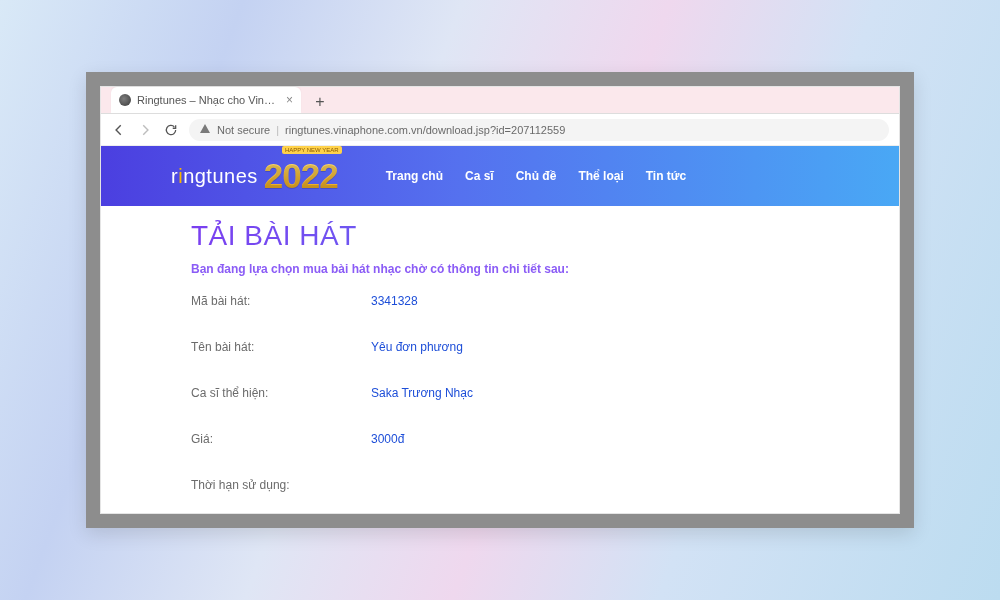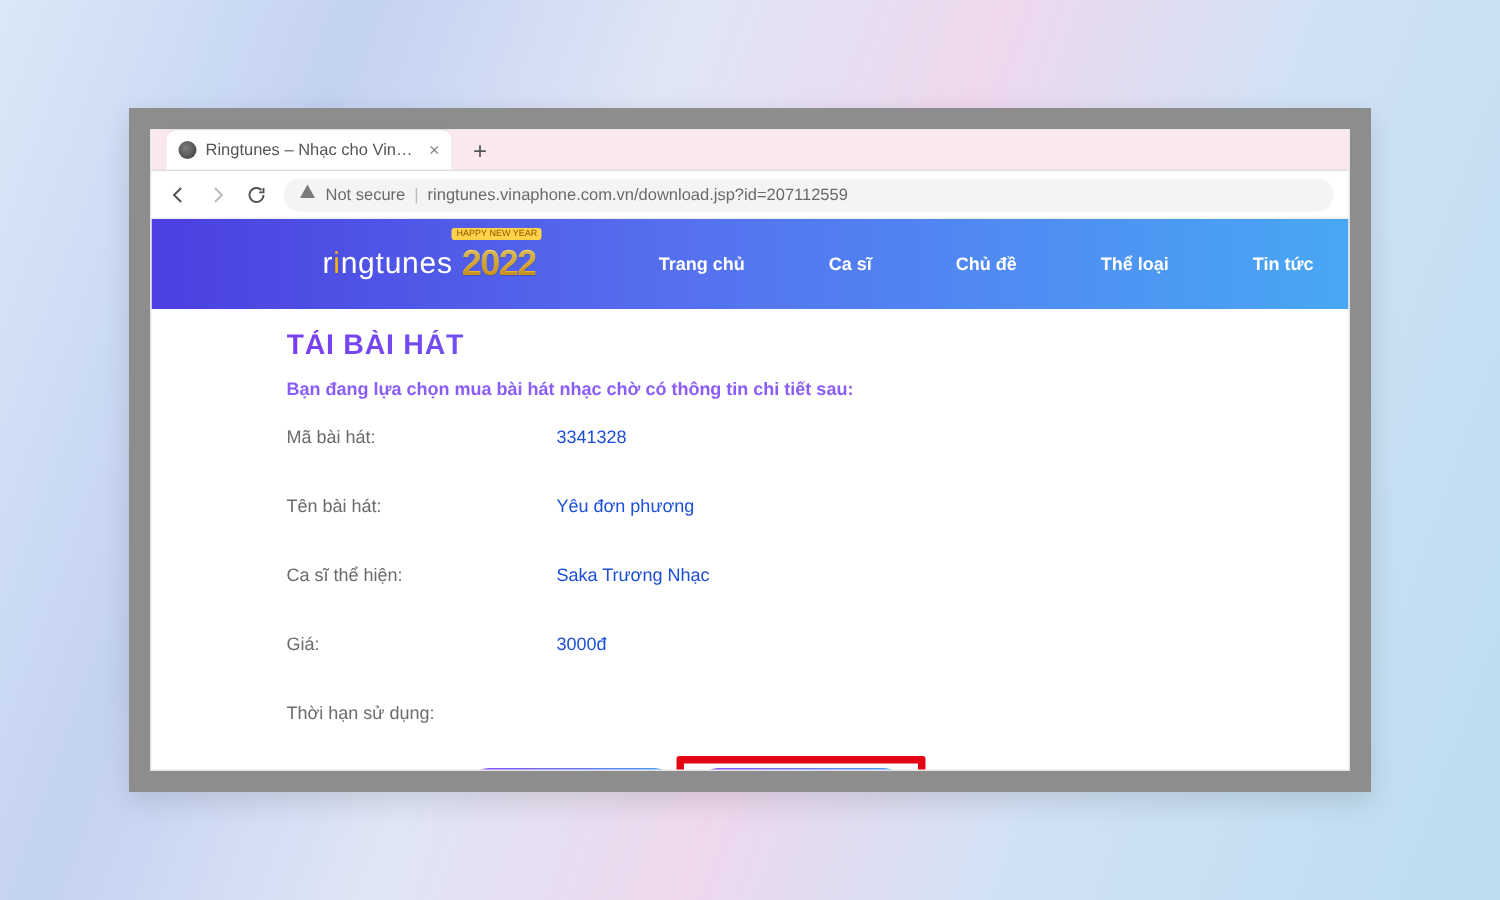--- a/index.html
+++ b/index.html
@@ -38,34 +38,34 @@
   .url-field {
     flex:1 1 auto; height:22px; background:#f4f4f4; border-radius:11px; display:flex; align-items:center;
     padding:0 10px; gap:6px; font-size:11px; color:#6a6a6a;
   }
   .url-field .warn svg { width:12px; height:12px; }
   .viewport { flex:1 1 auto; overflow:hidden; position:relative; }
   .hero {
     height:60px; background:linear-gradient(90deg, #4b3fe0 0%, #5571ef 45%, #49a8f5 100%);
     display:flex; align-items:center; color:#fff; padding-left:70px;
   }
-  .logo-wrap { display:flex; align-items:center; gap:6px;margin-left:44px; }
+  .logo-wrap { display:flex; align-items:center; gap:6px; }
   .logo-text { font-size:20px; font-weight:400; letter-spacing:0.5px; }
   .logo-text .dot { color:#f7b500; }
   .year-badge { position:relative; }
   .year-badge .hny { position:absolute; top:-10px; right:-4px; font-size:6px; background:#ffd24a; color:#8a5a00; padding:1px 3px; border-radius:2px; white-space:nowrap; }
-  .year-badge .yr { font-size:24px; font-weight:800; letter-spacing:-1px;
+  .year-badge .yr { font-size:35px; font-weight:800; letter-spacing:-1px;
     background:linear-gradient(180deg,#ffe680 0%, #f8c23b 50%, #e09a12 100%);
     -webkit-background-clip:text; background-clip:text; color:transparent; text-shadow:0 1px 0 rgba(0,0,0,0.15);
   }
   .main-nav { display:flex; gap:22px; margin-left:48px; font-size:12px; font-weight:700; }
-  .main-nav .item { cursor:pointer; white-space:nowrap;margin-left:34px; }
+  .main-nav .item { cursor:pointer; white-space:nowrap; }
   .content { padding:14px 0 0 90px; color:#444; }
   .page-title {
-    font-size:19px; font-weight:700; letter-spacing:0.5px;
+    font-size:28px; font-weight:400; letter-spacing:0.5px;
     background:linear-gradient(90deg,#7a3ff0 0%, #4aa1f3 100%);
     -webkit-background-clip:text; background-clip:text; color:transparent;
     margin-bottom:10px;
   }
   .intro { font-size:12px; font-weight:700; color:#8b5cf6; margin-bottom:18px; }
   .details { display:grid; grid-template-columns:180px 1fr; row-gap:32px; font-size:12px; color:#555; }
   .details .label { color:#6b6b6b; }
   .details .value { color:#1d4ed8; }
   .actions { display:flex; margin:22px 0 0 120px; align-items:center;font-style:italic; }
   .btn {

